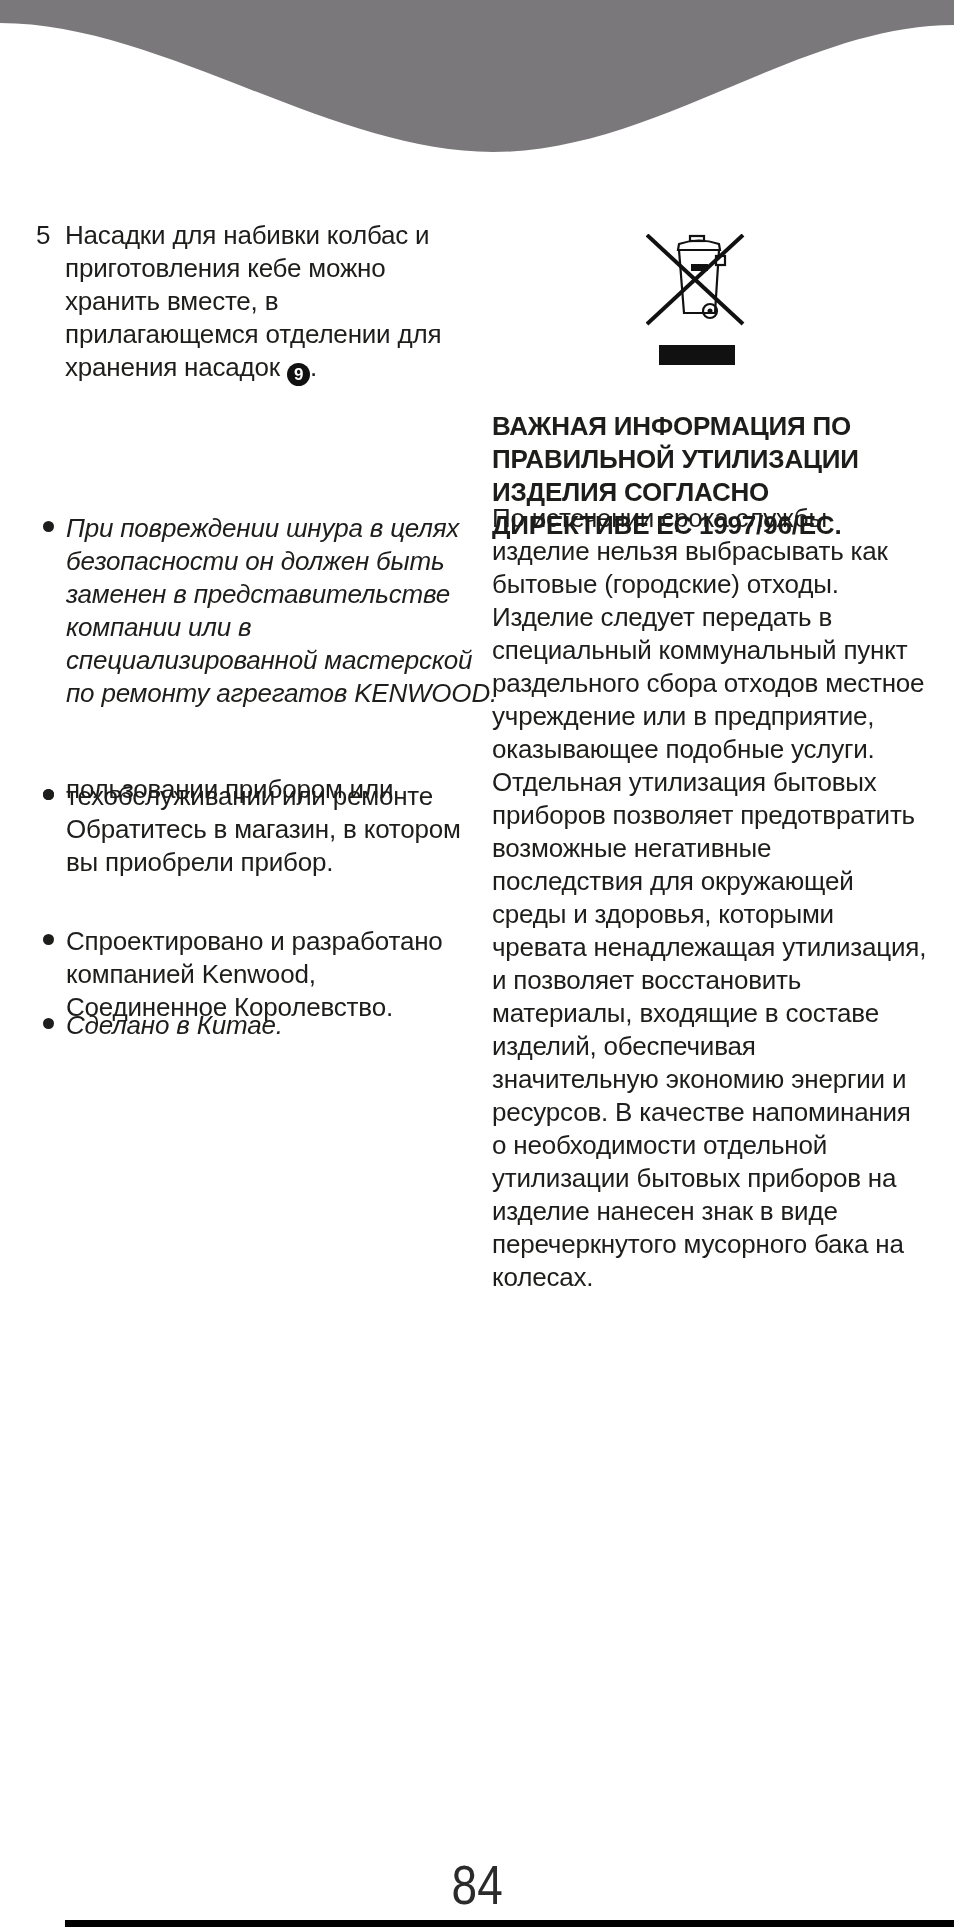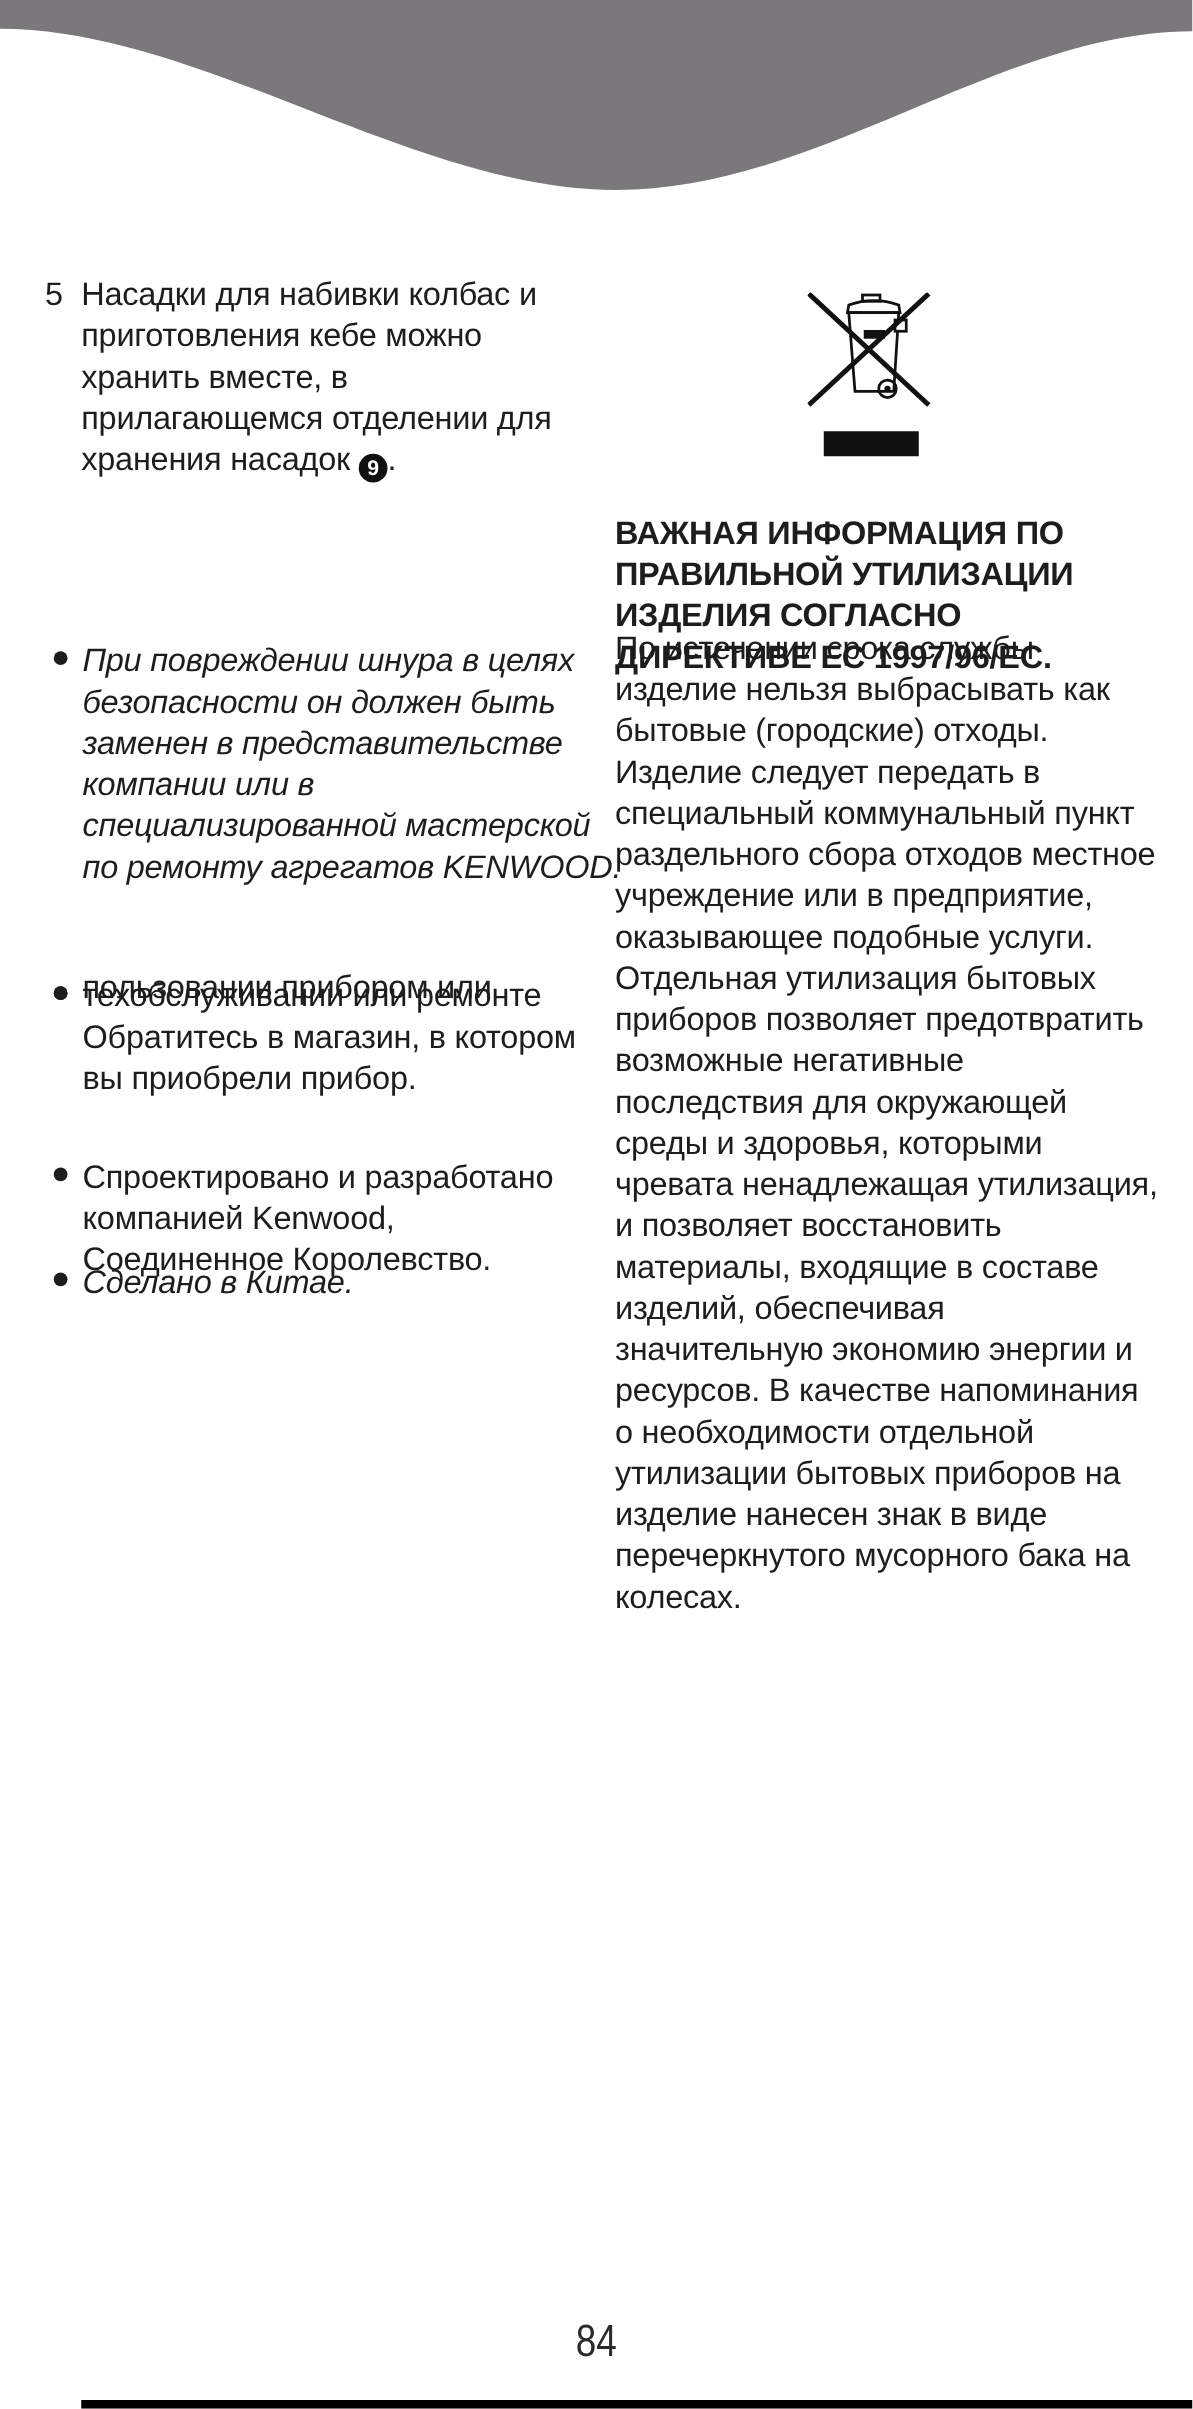--- a/index.html
+++ b/index.html
@@ -53,21 +53,21 @@
   .weee { position: absolute; left: 646px; top: 234px; width: 100px; height: 135px; }
   .recycle-heading {
     position: absolute; left: 492px; top: 410px;
     font-weight: bold; margin: 0;
   }
   .recycle-body { position: absolute; left: 492px; top: 502px; }
 
   
   .page-number {
     position: absolute; left: 0; right: 0; top: 1852px;
-    text-align: center; font-size: 36px; font-weight: 300; color: #2b2b2b;
+    text-align: center; font-size: 56px; font-weight: 300; color: #2b2b2b;
   }
   .page-number span { display: inline-block; transform: scaleX(0.82); }
   .bottom-bar {
     position: absolute; left: 65px; right: 0; bottom: 0; height: 7px;
     background: #000;
   }
 </style>
 </head>
 <body>
 

